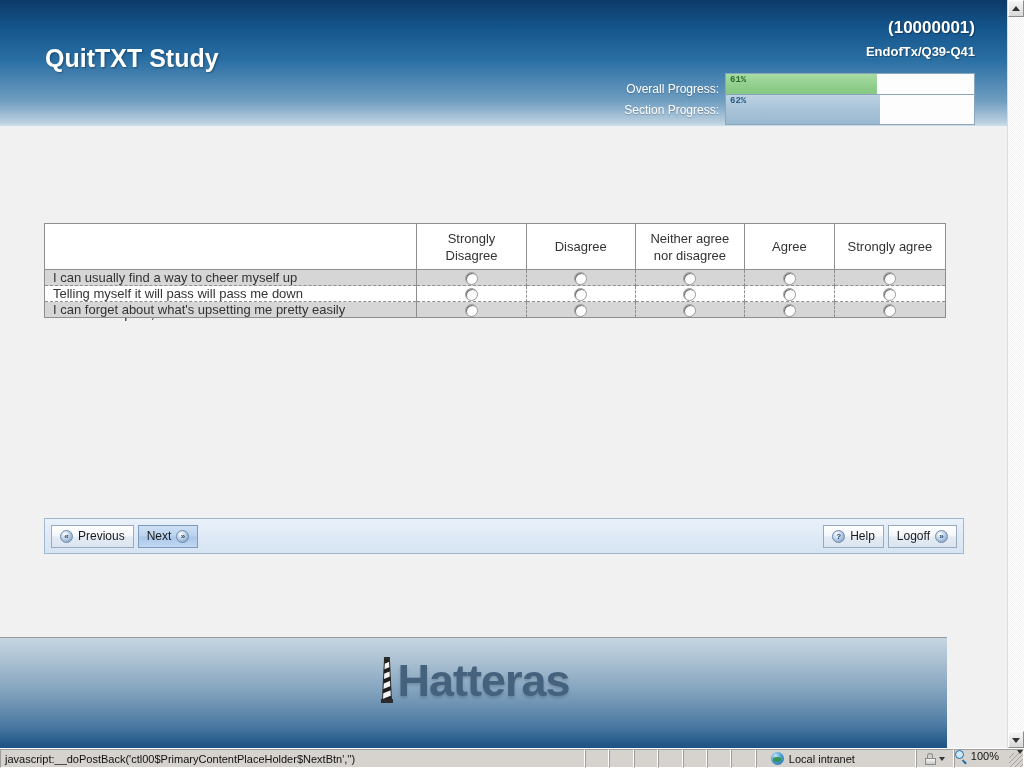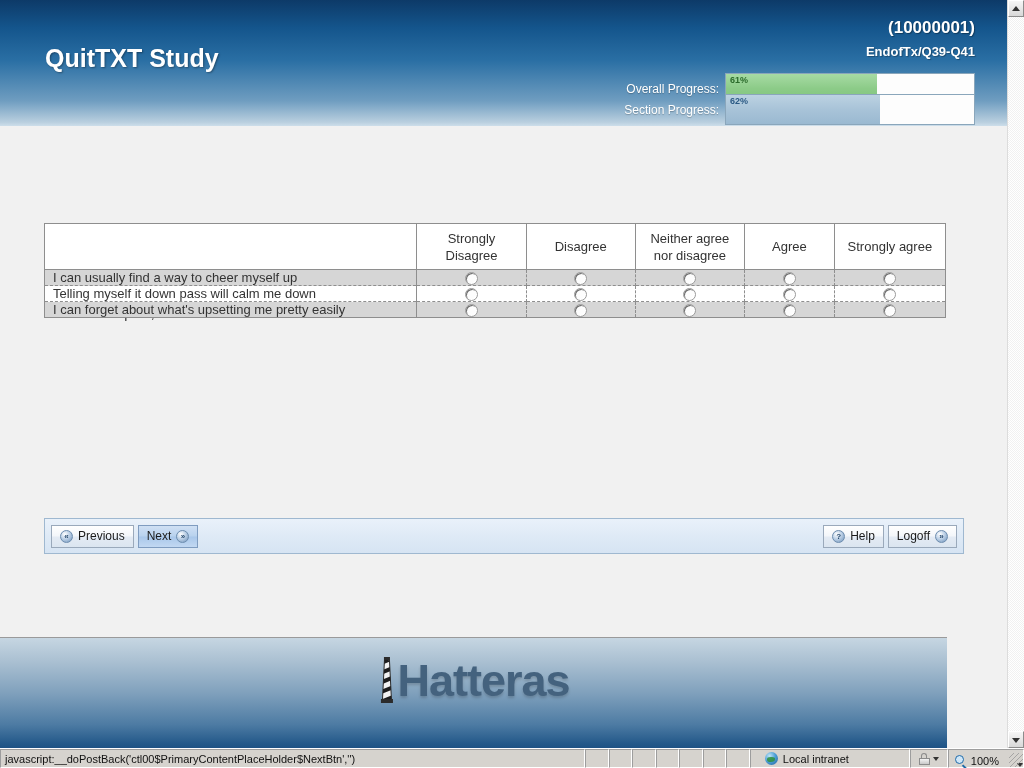--- a/index.html
+++ b/index.html
@@ -95,20 +95,21 @@
   }
 
   .progress-track {
     position: relative;
     width: 250px;
     height: 31px;
     background: #fdfdfd;
     border: 1px solid #8aa6bb;
     box-sizing: border-box;
     overflow: hidden;
+    font-family: Liberation Mono, monospace;
   }
 
   .progress-fill {
     position: absolute;
     left: 0; top: 0; bottom: 0;
     box-sizing: border-box;
   }
   .progress-fill.green {
     background: linear-gradient(to bottom, #a7dba4 0%, #8ccb88 50%, #7fc47c 100%);
   }
@@ -417,23 +418,23 @@
     justify-content: center;
     gap: 3px;
     border: 1px solid;
     border-color: #9d9d9d #ffffff #ffffff #9d9d9d;
     box-sizing: border-box;
   }
 
   #zoom-panel {
     flex: 1 1 auto;
     display: flex;
-    align-items: flex-end;
+    align-items: flex-start;
     gap: 4px;
-    padding-left: 6px;
+    padding-left: 0;
     border: 1px solid;
     border-color: #9d9d9d #ffffff #ffffff #9d9d9d;
     box-sizing: border-box;
     white-space: nowrap;
   }
 
   .caret-down {
     width: 0; height: 0;
     border-left: 3px solid transparent;
     border-right: 3px solid transparent;
@@ -567,21 +568,21 @@
           <tbody>
             <tr class="odd">
               <td class="item-label">I can usually find a way to cheer myself up</td>
               <td class="opt"><span class="radio"></span></td>
               <td class="opt"><span class="radio"></span></td>
               <td class="opt"><span class="radio"></span></td>
               <td class="opt"><span class="radio"></span></td>
               <td class="opt"><span class="radio"></span></td>
             </tr>
             <tr class="even">
-              <td class="item-label">Telling myself it down pass will calm me down</td>
+              <td class="item-label">Telling myself it will pass will pass me down</td>
               <td class="opt"><span class="radio"></span></td>
               <td class="opt"><span class="radio"></span></td>
               <td class="opt"><span class="radio"></span></td>
               <td class="opt"><span class="radio"></span></td>
               <td class="opt"><span class="radio"></span></td>
             </tr>
             <tr class="odd">
               <td class="item-label">I can forget about what's upsetting me pretty easily</td>
               <td class="opt"><span class="radio"></span></td>
               <td class="opt"><span class="radio"></span></td>

